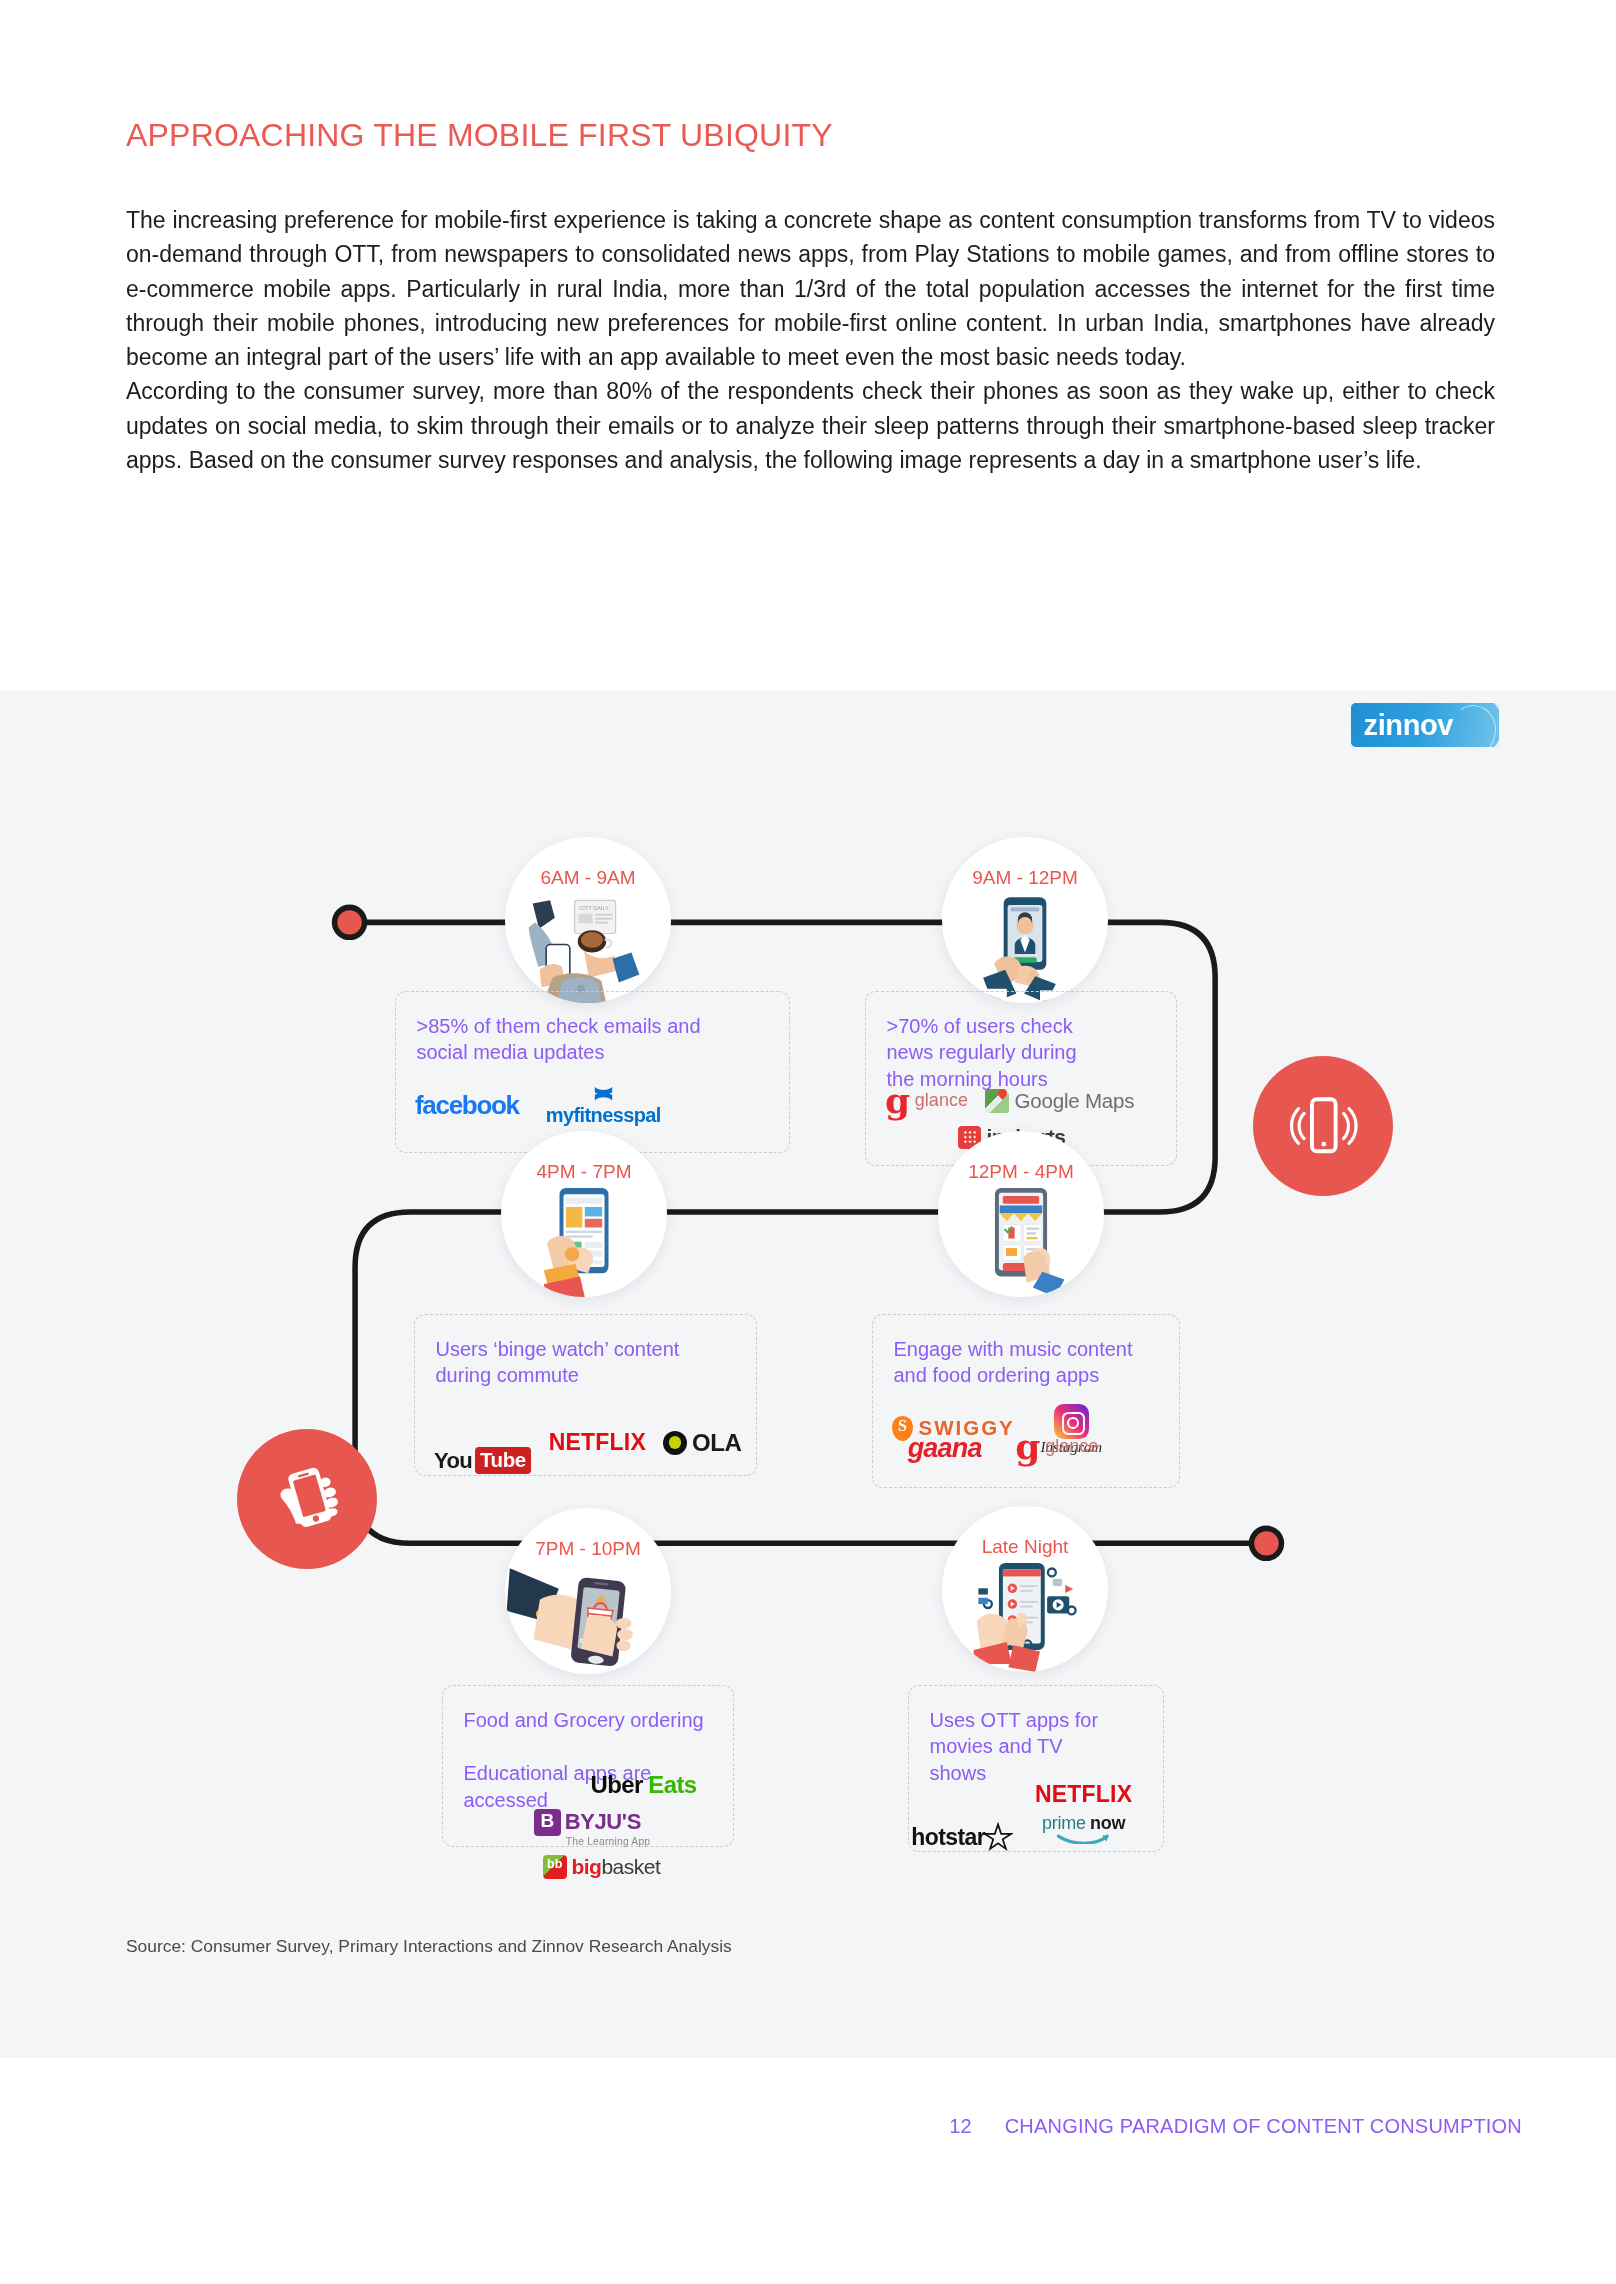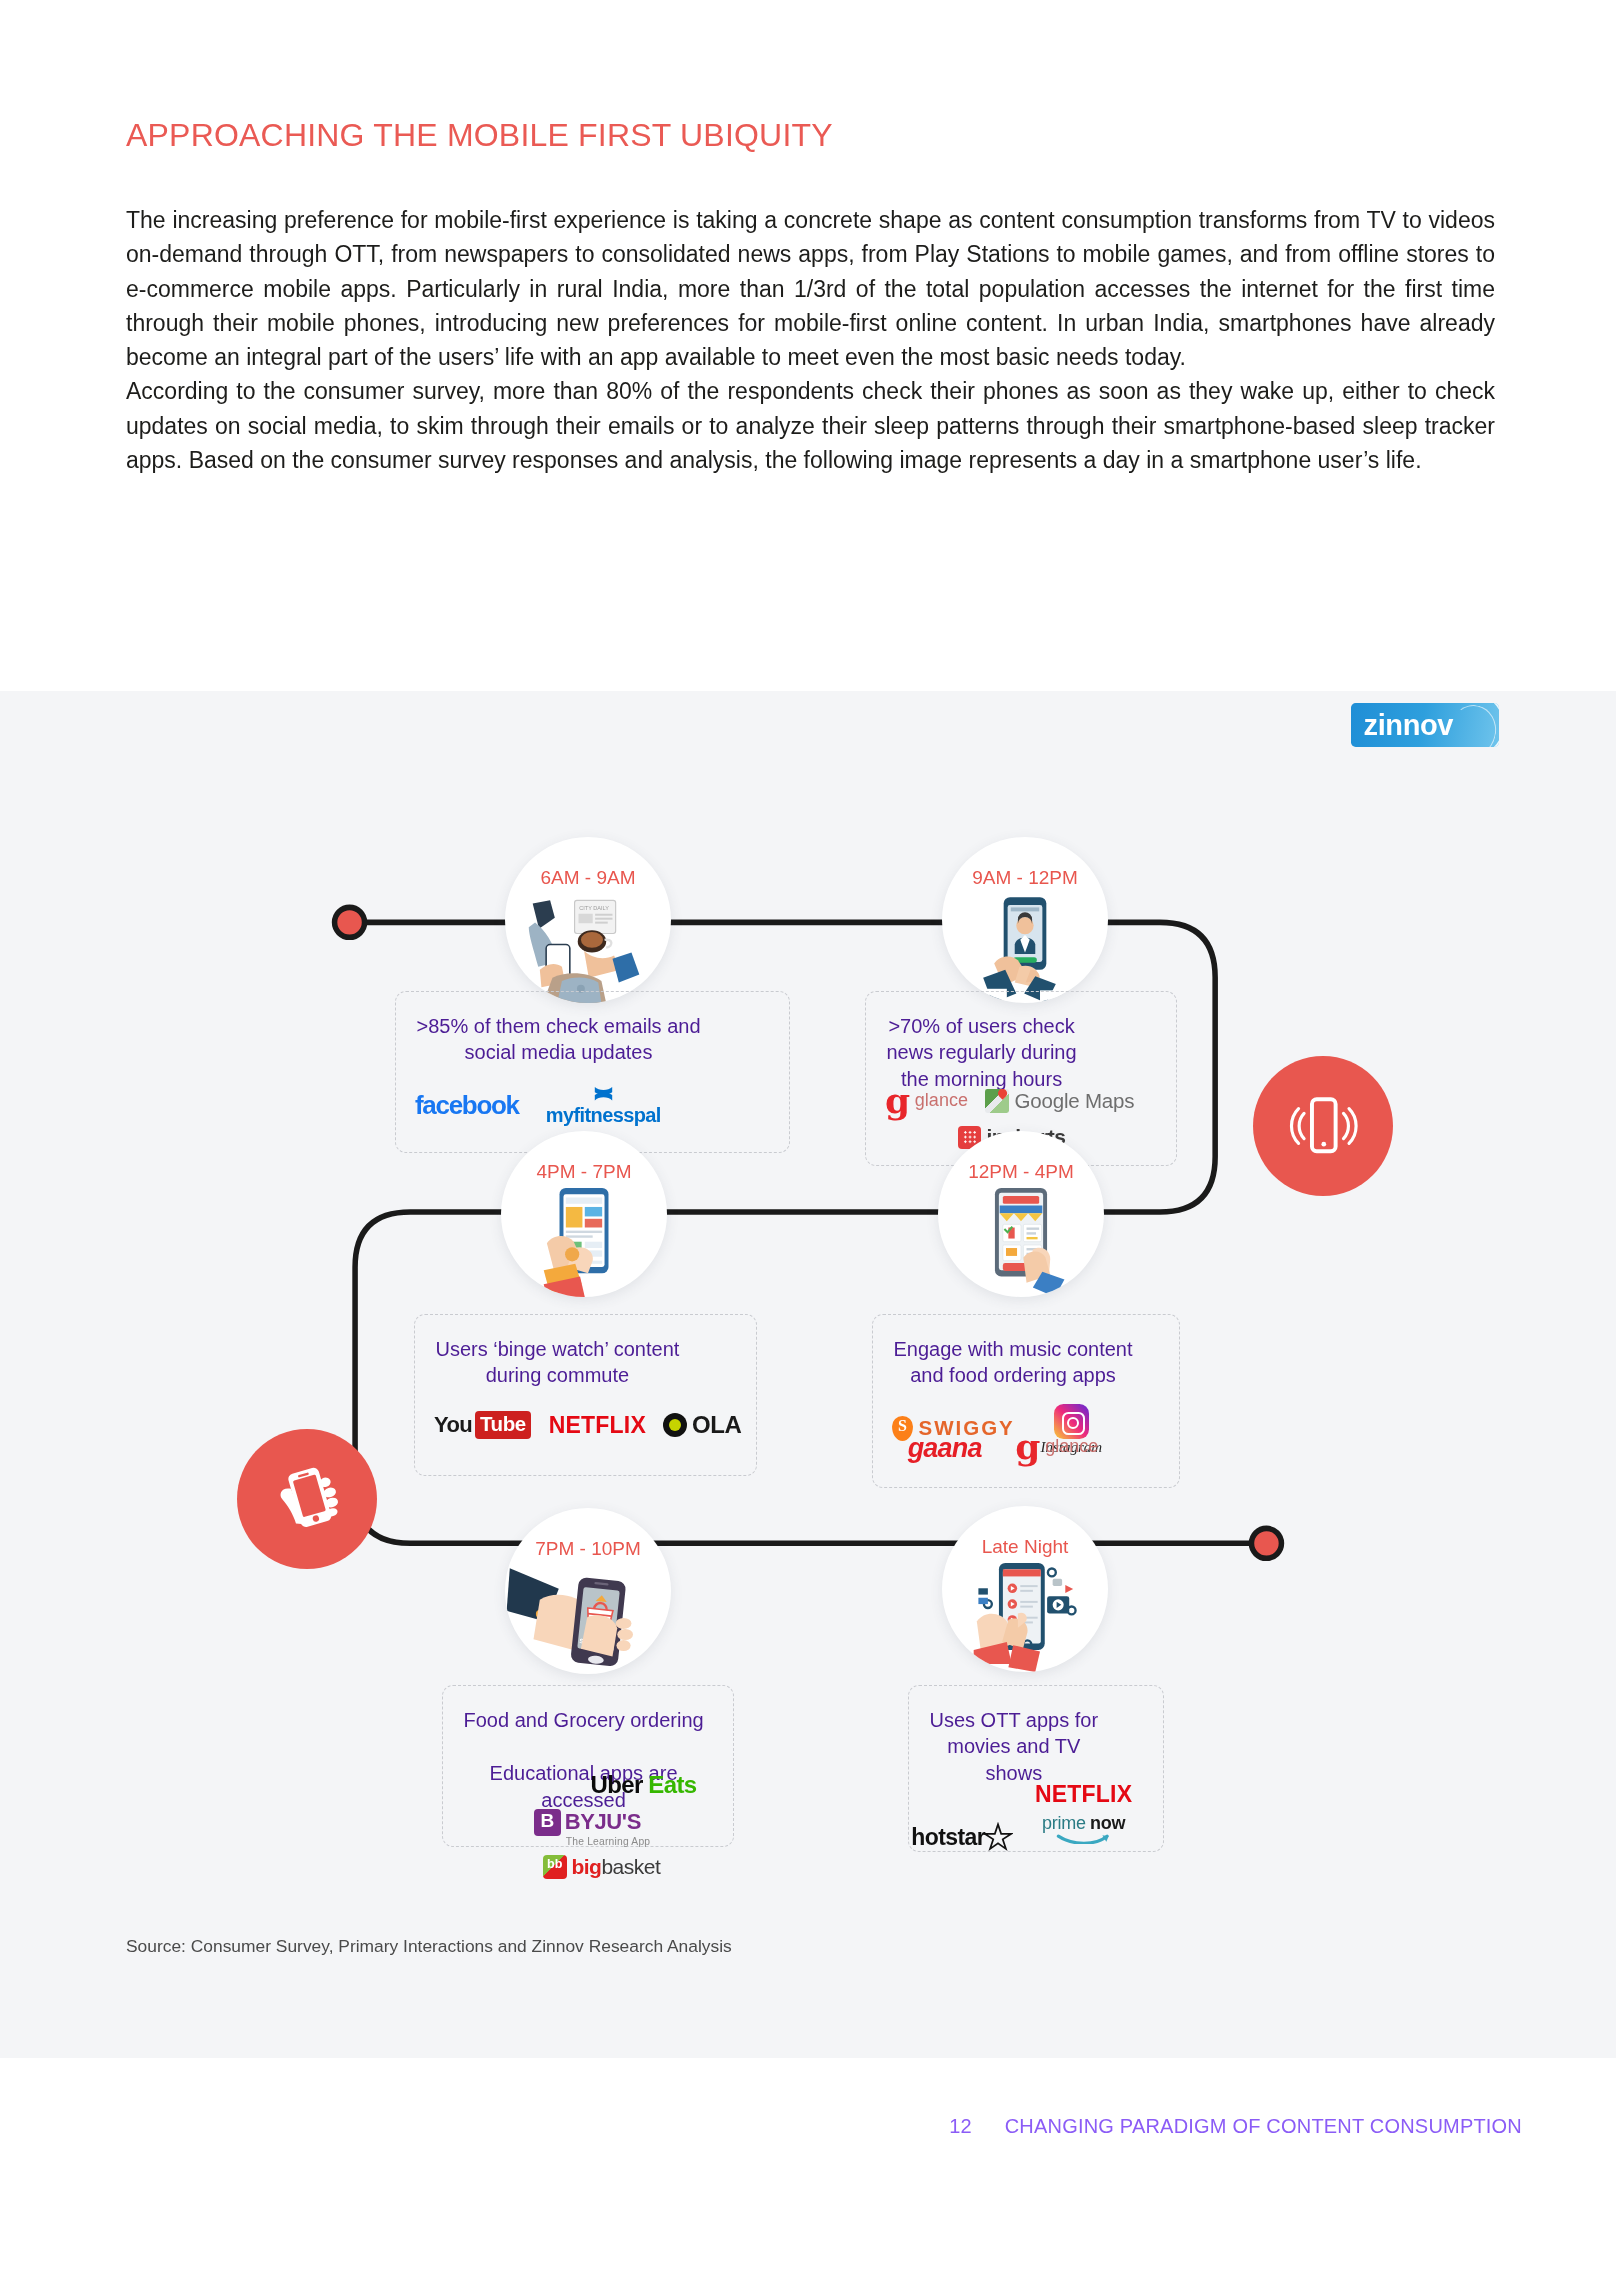--- a/index.html
+++ b/index.html
@@ -110,23 +110,22 @@
     position: absolute;
     border: 1.6px dashed #c9cbd0;
     border-radius: 11px;
     background: transparent;
   }
   .card-text {
     position: absolute;
     left: 20.5px; top: 20.5px;
     font-size: 20px;
     line-height: 1.34;
-    color: #4c1d95;
+    color: #8b5cf6;
     white-space: pre-line;
-    text-align: center;
   }
   .logo-row {
     position: absolute;
     left: 19px;
     display: flex;
     align-items: center;
     flex-wrap: wrap;
   }
   .logo-chip { display: inline-flex; align-items: center; }
 
@@ -138,21 +137,21 @@
   .bl-glance-t { font-size: 18px; color: #C9706E; margin-left: 4.7px; }
   .bl-gmaps { font-size: 20.5px; color: #6e6e6e; letter-spacing: -0.2px; }
   .gmap-tile { width: 24px; height: 24px; border-radius: 2.4px; position: relative; overflow: hidden;
                background: linear-gradient(135deg,#5c9f4b 0%,#5c9f4b 40%,#e8eaed 40%,#e8eaed 60%,#9ecb8b 60%); margin-right: 5.5px; }
   .gmap-pin { position: absolute; right: 2.4px; top: 0.8px; width: 8.7px; height: 8.7px; background:#EA4335; border-radius: 50% 50% 50% 0; transform: rotate(-45deg); }
   .bl-inshorts { font-size: 21px; font-weight: bold; color: #3b3b3b; letter-spacing: -0.5px; }
   .ins-tile { width: 23px; height: 23px; background: #E63E3E; border-radius: 4px; margin-right: 5.5px; position: relative; }
   .ins-tile:after { content:""; position:absolute; left:4.7px; top:4.7px; width:13.4px; height:13.4px;
      background-image: radial-gradient(#fff 1.1px, transparent 1.3px); background-size: 4.7px 4.7px; }
 
-  .yt-wrap { display:flex; align-items:center; }
+  .yt-wrap { display:flex; align-items:center;margin-top:36px; }
   .yt-you { font-size: 22px; font-weight: bold; color: #1a1a1a; letter-spacing: -0.6px; }
   .yt-tube { font-size: 20.5px; font-weight: bold; color: #ffffff; background: #CD201F; border-radius: 4px; padding: 0.8px 5.5px 2.4px 5.5px; margin-left: 2.4px; letter-spacing: -0.4px; }
   .bl-netflix { font-size: 23px; font-weight: bold; color: #E50914; letter-spacing: 0.2px; font-family: "Liberation Sans", sans-serif; }
   .ola-dot { width: 24px; height: 24px; border-radius: 50%; background: #111; position: relative; margin-right: 4.7px; }
   .ola-dot:after { content:""; position:absolute; left:5.5px; top:5.5px; width:12.6px; height:12.6px; border-radius:50%; background:#C6D300; }
   .bl-ola { font-size: 24px; font-weight: bold; color: #1a1a1a; letter-spacing: -0.4px; }
 
   .sw-pin { width: 21px; height: 25px; background: #FC8019; border-radius: 50% 50% 50% 50% / 42% 42% 58% 58%; position: relative; margin-right: 5.5px; }
   .sw-pin:after { content:"S"; position:absolute; left:0; top:1.6px; width:100%; text-align:center; color:#fff; font-size:16px; font-weight:bold; font-family:"Liberation Serif",serif; }
   .bl-swiggy { font-size: 20.5px; font-weight: bold; color: #E5662B; letter-spacing: 2px; }

